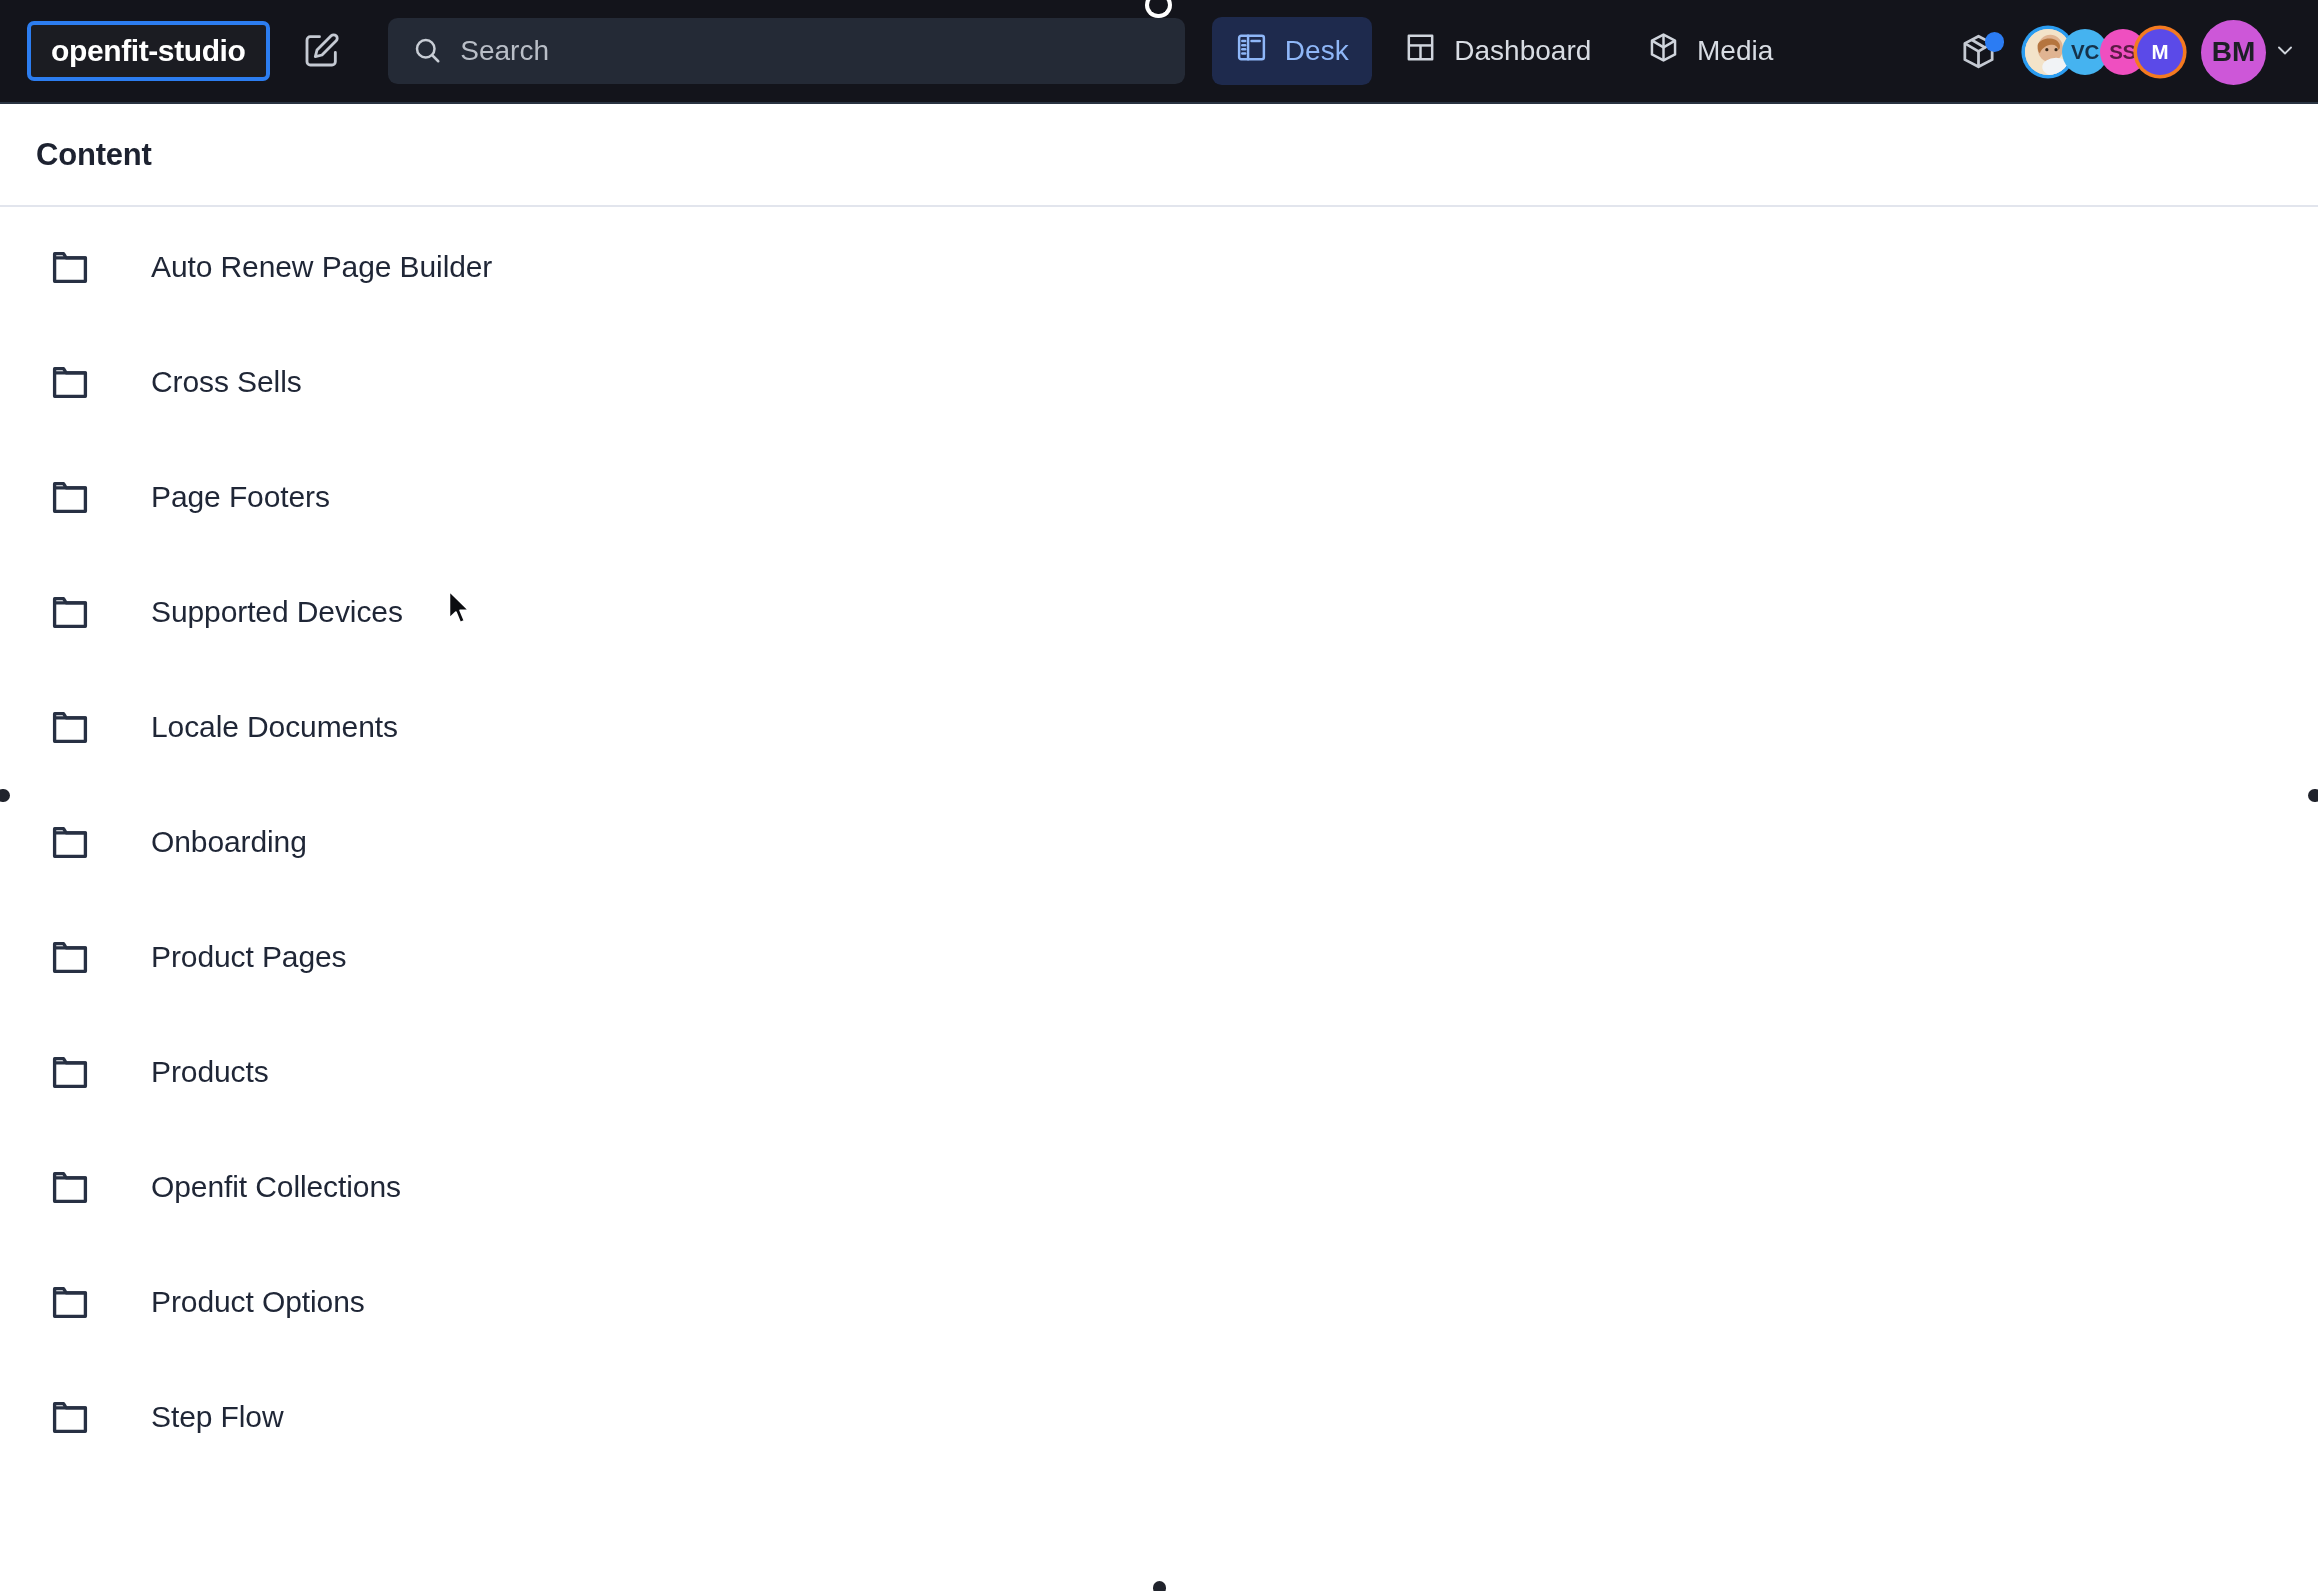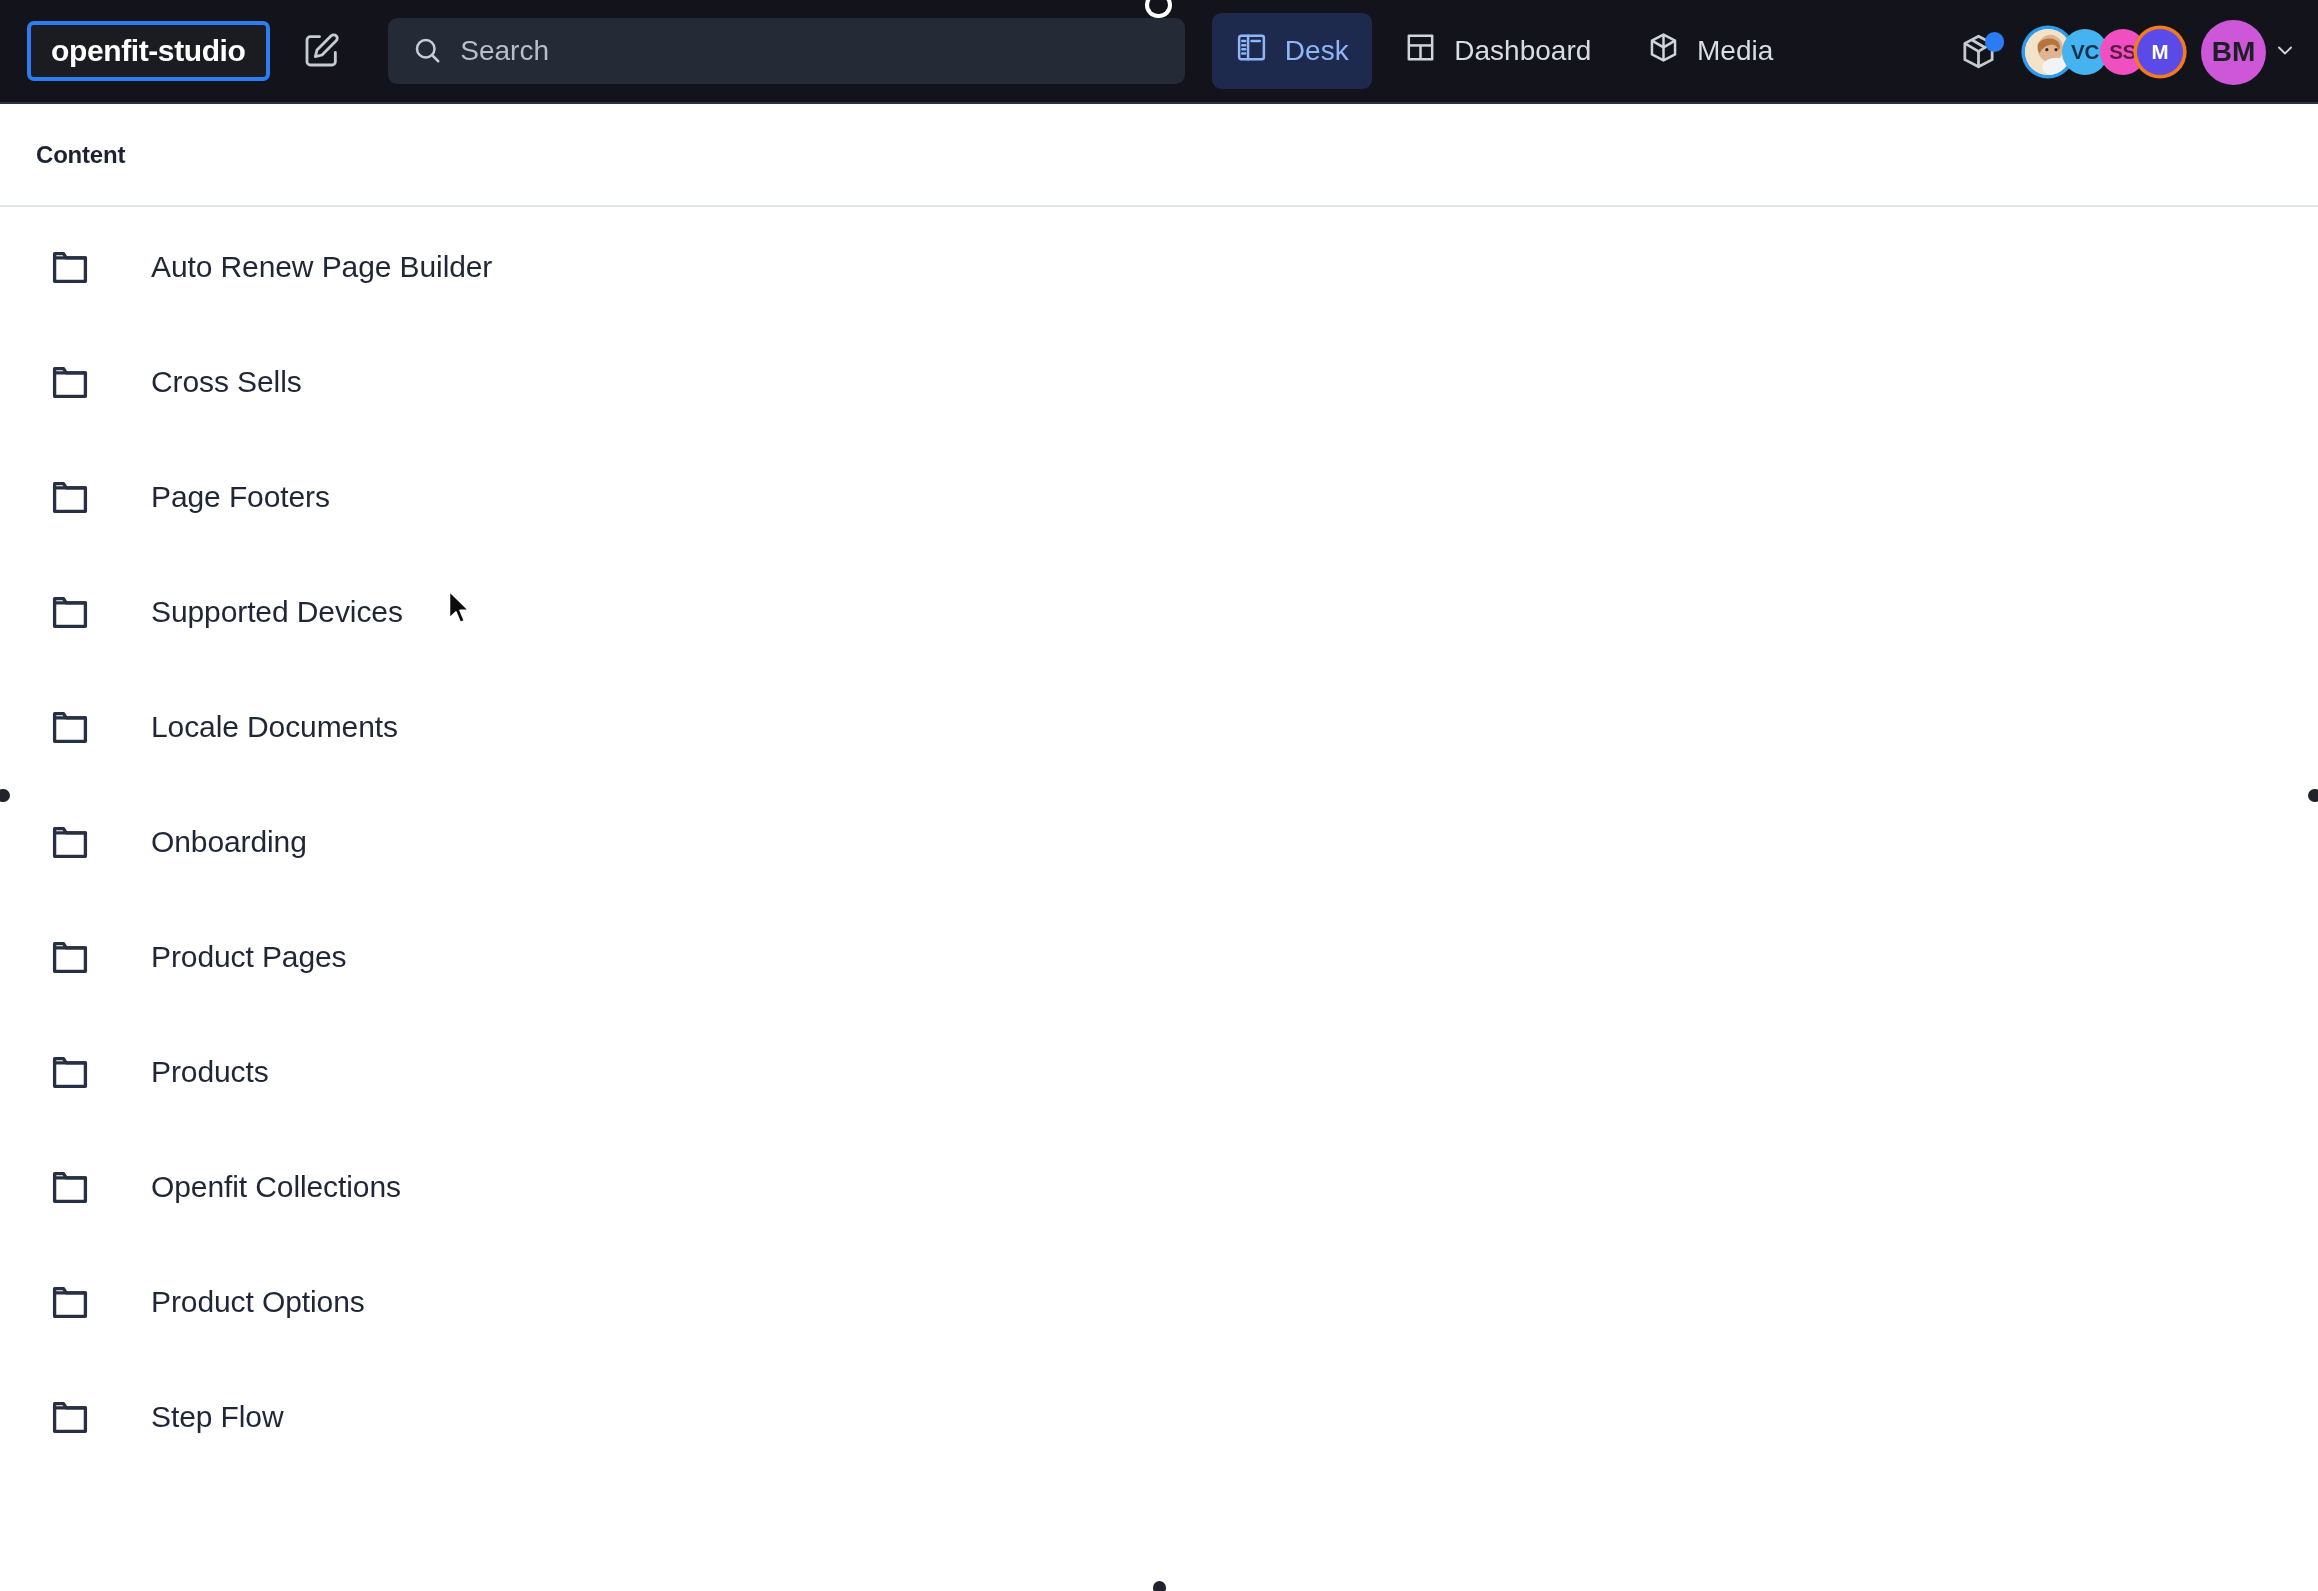--- a/index.html
+++ b/index.html
@@ -90,21 +90,21 @@
   .search-input::placeholder { color: #b9bec7; opacity: 1; }
 
   
   .nav-tabs {
     display: flex;
     align-items: center;
     margin-left: 26.6px;
     gap: 9.7px;
   }
   .nav-tab {
-    height: 76px;
+    height: 68px;
     padding: 0 23px;
     display: flex;
     align-items: center;
     gap: 17px;
     border-radius: 9.7px;
     cursor: pointer;
     color: #d8dce3;
     font-size: 28px;
     white-space: nowrap;
   }
@@ -207,21 +207,21 @@
     top: 104px; left: 0;
     width: 2319px;
     height: 103px;
     background: #ffffff;
     border-bottom: 2.4px solid #e2e5ed;
     display: flex;
     align-items: center;
     padding-left: 36px;
   }
   .pane-title {
-    font-size: 24px;
+    font-size: 31px;
     font-weight: 700;
     color: #1d2230;
     letter-spacing: -0.2px;
   }
 
   
   .list {
     position: absolute;
     top: 209px; left: 0;
     width: 2319px;

